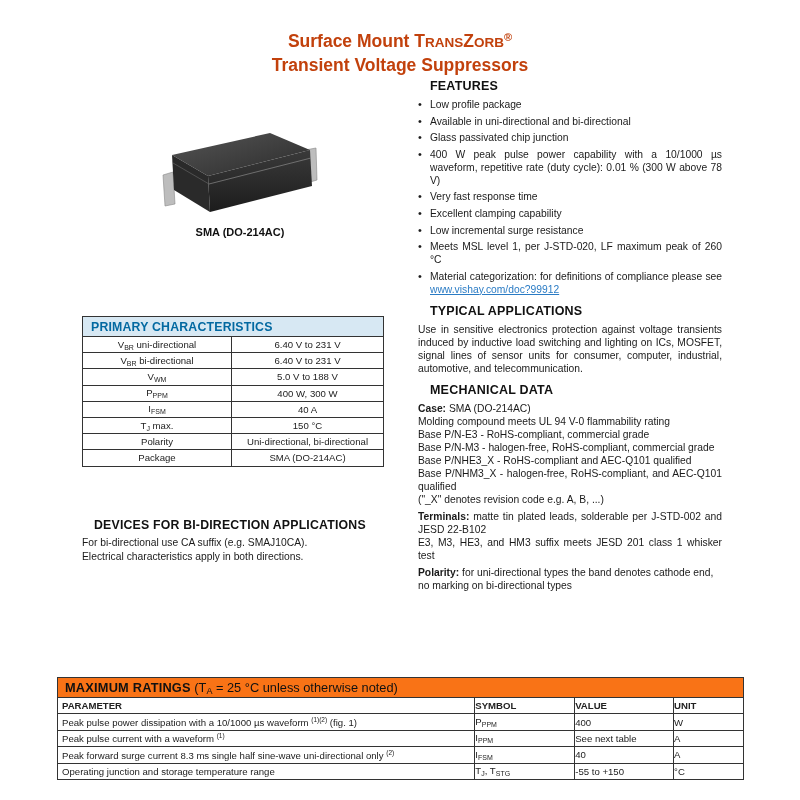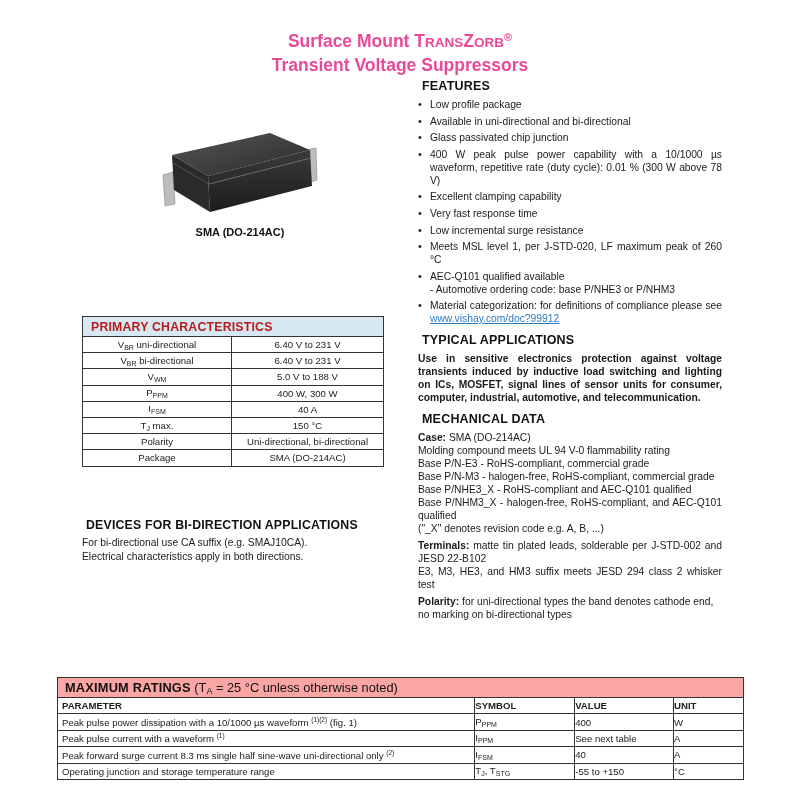--- a/index.html
+++ b/index.html
@@ -2,57 +2,57 @@
 <html><head>
 <meta charset="utf-8">
 <style>
   html, body { margin: 0; padding: 0; background: #ffffff; }
   body { width: 800px; height: 800px; position: relative; overflow: hidden;
          font-family: "Liberation Sans", sans-serif; color: #1a1a1a; }
   .abs { position: absolute; }
 
   
   #title { left: 0; width: 800px; top: 26px; text-align: center; font-weight: bold;
-           font-size: 17.5px; line-height: 23px; color: #ec4899; }
+           font-size: 17.5px; line-height: 23px; color: #c2410c; }
   .sc { font-size: 13.5px; }
   sup.reg { font-size: 11px; vertical-align: 6px; }
 
   
   #pkg { left: 160px; top: 128px; width: 160px; height: 90px; }
   #pkg-caption { left: 150px; width: 180px; top: 226px; text-align: center;
                  font-size: 11px; font-weight: bold; color: #111; }
 
   
   #right { left: 418px; top: 80px; width: 304px; font-size: 10.3px; line-height: 13px; }
-  .sec-h { font-weight: 900; font-size: 12.5px; letter-spacing: 0.2px; margin: 0 0 5px 4px; color:#111; }
+  .sec-h { font-weight: 900; font-size: 12.5px; letter-spacing: 0.2px; margin: 0 0 5px 12px; color:#111; }
   ul.feat { list-style: none; margin: 0; padding: 0; }
   ul.feat li { position: relative; padding-left: 12px; margin-bottom: 3.6px; text-align: justify; }
   ul.feat li::before { content: "\2022"; position: absolute; left: 0; top: 0; font-size: 11px; }
-  .just { text-align: justify; font-weight: bold; }
+  .just { text-align: justify; }
   a.link { color: #2a7bc4; text-decoration: underline; }
   .mech p { margin: 0; text-align: justify; }
   .mech .gap { margin-top: 4px; }
   b.lbl { font-weight: bold; }
 
   
   #primary { left: 82px; top: 316px; width: 302px; border-collapse: collapse;
              font-size: 9.6px; }
   #primary td, #primary th { border: 1px solid #333; padding: 0; height: 15.2px; text-align: center; color:#222; }
   #primary th { background: #d7e8f3; text-align: left; padding-left: 8px; font-size: 12.3px;
-                font-weight: 900; height: 19px; letter-spacing: 0.2px; color:#b91c1c; }
+                font-weight: 900; height: 19px; letter-spacing: 0.2px; color:#0369a1; }
   #primary td.c1 { width: 148px; }
   sub { font-size: 7px; vertical-align: -2px; }
 
   
   #devices { left: 82px; top: 518px; width: 320px; font-size: 10.3px; line-height: 14px; }
 
   
   #maxr { left: 57px; top: 677px; width: 687px; border-collapse: collapse; font-size: 9.6px; }
   #maxr td, #maxr th { border: 1px solid #333; height: 15.4px; padding: 0 0 0 4px; color:#222; }
-  #maxr th.head { background: #fca5a5; text-align: left; font-size: 12.8px; font-weight: normal;
+  #maxr th.head { background: #f97316; text-align: left; font-size: 12.8px; font-weight: normal;
                   height: 19px; padding-left: 7px; color:#111; }
   #maxr th.head b { font-weight: 900; letter-spacing: 0.2px; }
   #maxr tr.cols td { font-weight: bold; }
   #maxr td.ctr { padding: 0; }
   #maxr col.p { width: 418px; }
   #maxr col.s { width: 100px; }
   #maxr col.v { width: 99px; }
   #maxr col.u { width: 70px; }
   sup.fn { font-size: 6.5px; vertical-align: 4px; }
 </style>
@@ -85,42 +85,41 @@
 </svg>
 <div id="pkg-caption" class="abs">SMA (DO-214AC)</div>
 
 <div id="right" class="abs">
   <div class="sec-h">FEATURES</div>
   <ul class="feat">
     <li>Low profile package</li>
     <li>Available in uni-directional and bi-directional</li>
     <li>Glass passivated chip junction</li>
     <li>400 W peak pulse power capability with a 10/1000 µs waveform, repetitive rate (duty cycle): 0.01 % (300 W above 78 V)</li>
+    <li>Very fast response time</li>
     <li>Excellent clamping capability</li>
-    <li>Very fast response time</li>
     <li>Low incremental surge resistance</li>
     <li>Meets MSL level 1, per J-STD-020, LF maximum peak of 260 °C</li>
-    <li style="text-align:left;"><span>AEC-Q101 qualified available</span><br><span>- Automotive ordering code: base P/NHE3 or P/NHM3</span></li>
     <li><span>Material categorization: for definitions of compliance please see</span> <a class="link" href="#">www.vishay.com/doc?99912</a></li>
   </ul>
 
   <div class="sec-h" style="margin-top:9px;">TYPICAL APPLICATIONS</div>
   <div class="just">Use in sensitive electronics protection against voltage transients induced by inductive load switching and lighting on ICs, MOSFET, signal lines of sensor units for consumer, computer, industrial, automotive, and telecommunication.</div>
 
   <div class="sec-h" style="margin-top:9px;">MECHANICAL DATA</div>
   <div class="mech">
     <p><b class="lbl">Case:</b><span> SMA (DO-214AC)</span></p>
     <p>Molding compound meets UL 94 V-0 flammability rating</p>
     <p>Base P/N-E3 - RoHS-compliant, commercial grade</p>
     <p>Base P/N-M3 - halogen-free, RoHS-compliant, commercial grade</p>
     <p>Base P/NHE3_X - RoHS-compliant and AEC-Q101 qualified</p>
     <p>Base P/NHM3_X - halogen-free, RoHS-compliant, and AEC-Q101 qualified</p>
     <p>("_X" denotes revision code e.g. A, B, ...)</p>
     <p class="gap"><b class="lbl">Terminals:</b><span> matte tin plated leads, solderable per J-STD-002 and JESD 22-B102</span></p>
-    <p>E3, M3, HE3, and HM3 suffix meets JESD 294 class 2 whisker test</p>
+    <p>E3, M3, HE3, and HM3 suffix meets JESD 201 class 1 whisker test</p>
     <p class="gap" style="text-align:left;"><b class="lbl">Polarity:</b><span> for uni-directional types the band denotes cathode end, no marking on bi-directional types</span></p>
   </div>
 </div>
 
 <table id="primary" class="abs">
   <tbody>
       <tr>
         <th colspan="2">PRIMARY CHARACTERISTICS</th>
       </tr>
   <tr>

